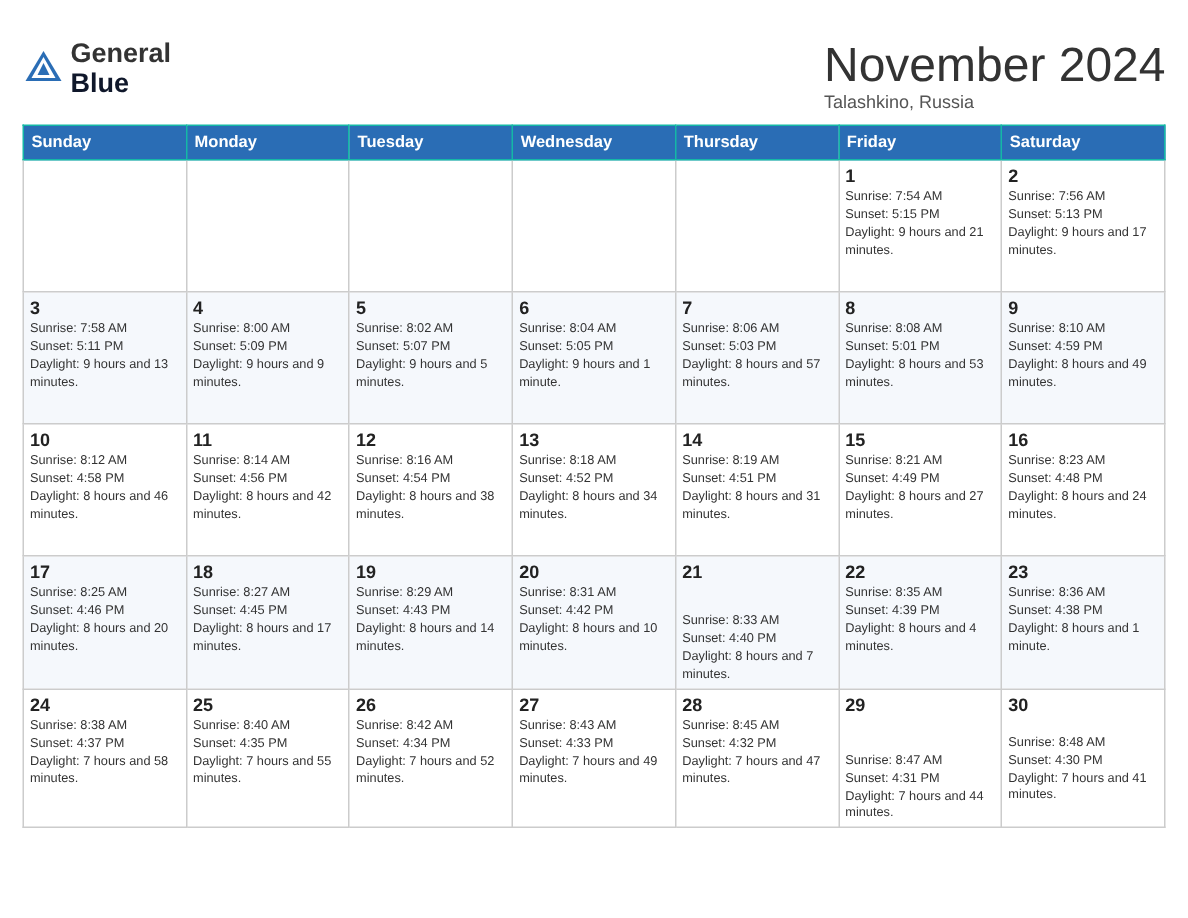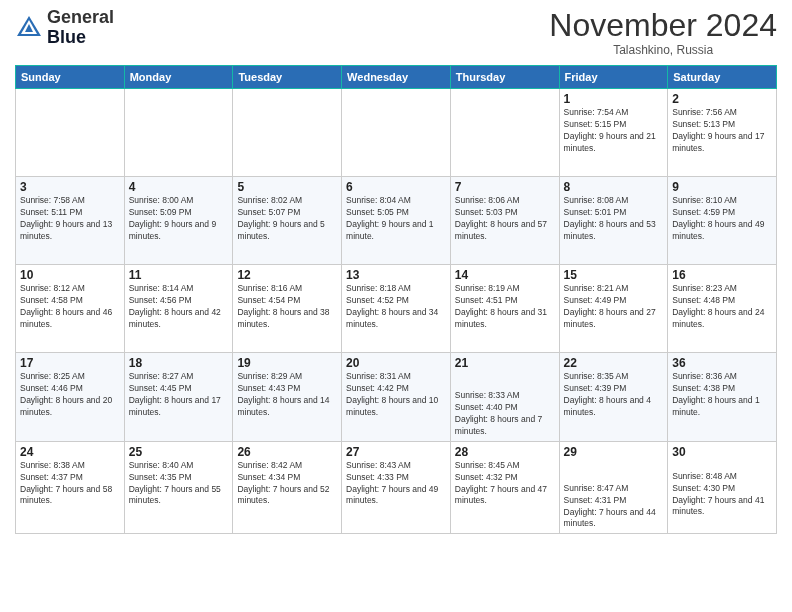--- a/index.html
+++ b/index.html
@@ -6,21 +6,21 @@
     body {
       width: 792px;
       height: 612px;
       font-family: Arial, sans-serif;
       background: #fff;
       overflow: hidden;
     }
     .container {
       width: 792px;
       height: 505px;
-      padding: 8px 15px;
+      padding: 26px 15px;
     }
     .header {
       display: flex;
       align-items: flex-start;
       justify-content: space-between;
       margin-bottom: 8px;
     }
     .logo {
       display: flex;
       align-items: center;
@@ -31,21 +31,21 @@
       font-weight: bold;
       line-height: 1.1;
     }
     .logo-general { color: #333; }
     .logo-blue { color: #0f172a; }
     .logo-icon {
       width: 28px;
       height: 28px;
     }
     .title-block {
-      text-align: center;
+      text-align: left;
     }
     .month-title {
       font-size: 32px;
       font-weight: normal;
       color: #333;
       line-height: 1.1;
     }
     .location {
       font-size: 12px;
       color: #555;
@@ -264,21 +264,21 @@
 Sunset: 4:40 PM
 Daylight: 8 hours and 7 minutes.</div>
           </td>
           <td>
             <span class="day-number">22</span>
             <div class="day-info" style="white-space: pre-line;">Sunrise: 8:35 AM
 Sunset: 4:39 PM
 Daylight: 8 hours and 4 minutes.</div>
           </td>
           <td>
-            <span class="day-number">36</span>
+            <span class="day-number">23</span>
             <div class="day-info" style="white-space: pre-line;">Sunrise: 8:36 AM
 Sunset: 4:38 PM
 Daylight: 8 hours and 1 minute.</div>
           </td>
         </tr>
         <tr>
           <td>
             <span class="day-number">24</span>
             <div class="day-info" style="white-space: pre-line;">Sunrise: 8:38 AM
 Sunset: 4:37 PM

